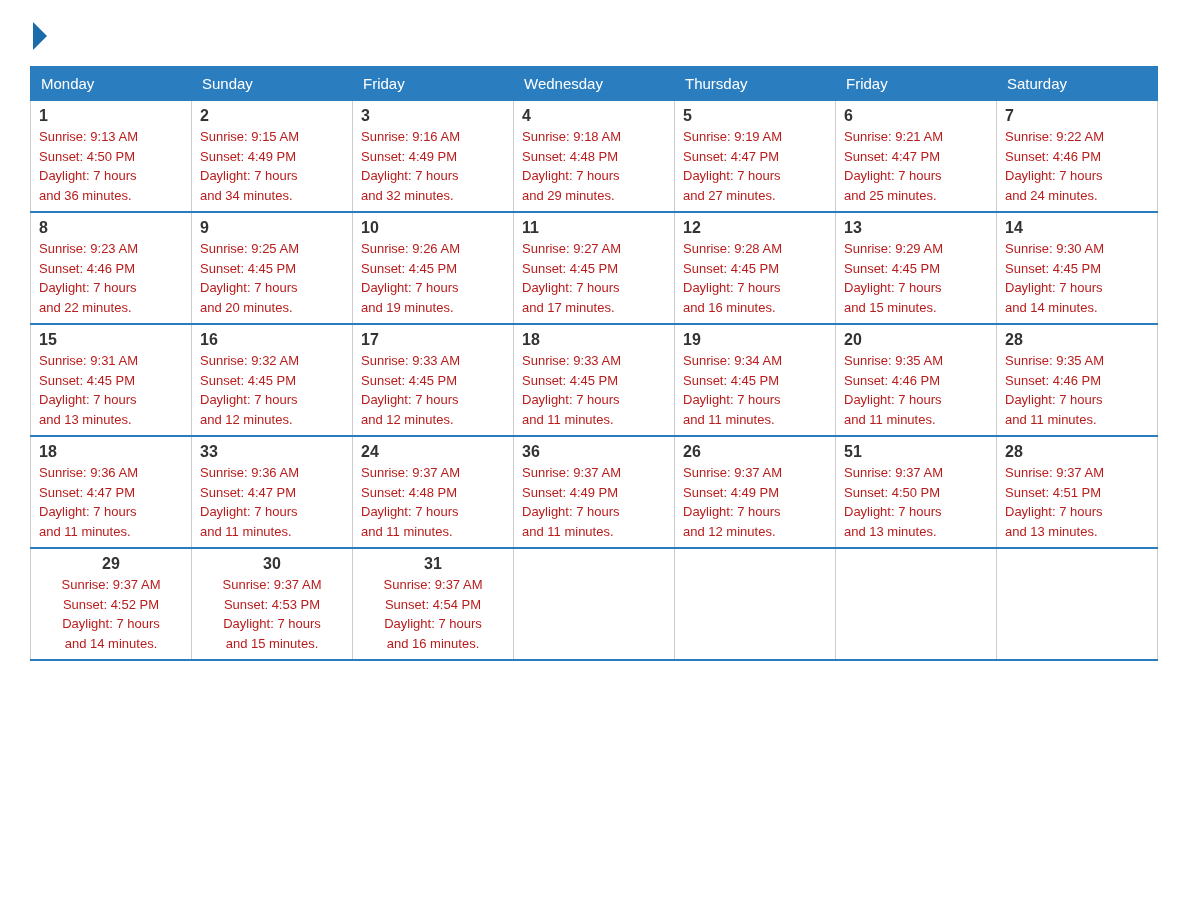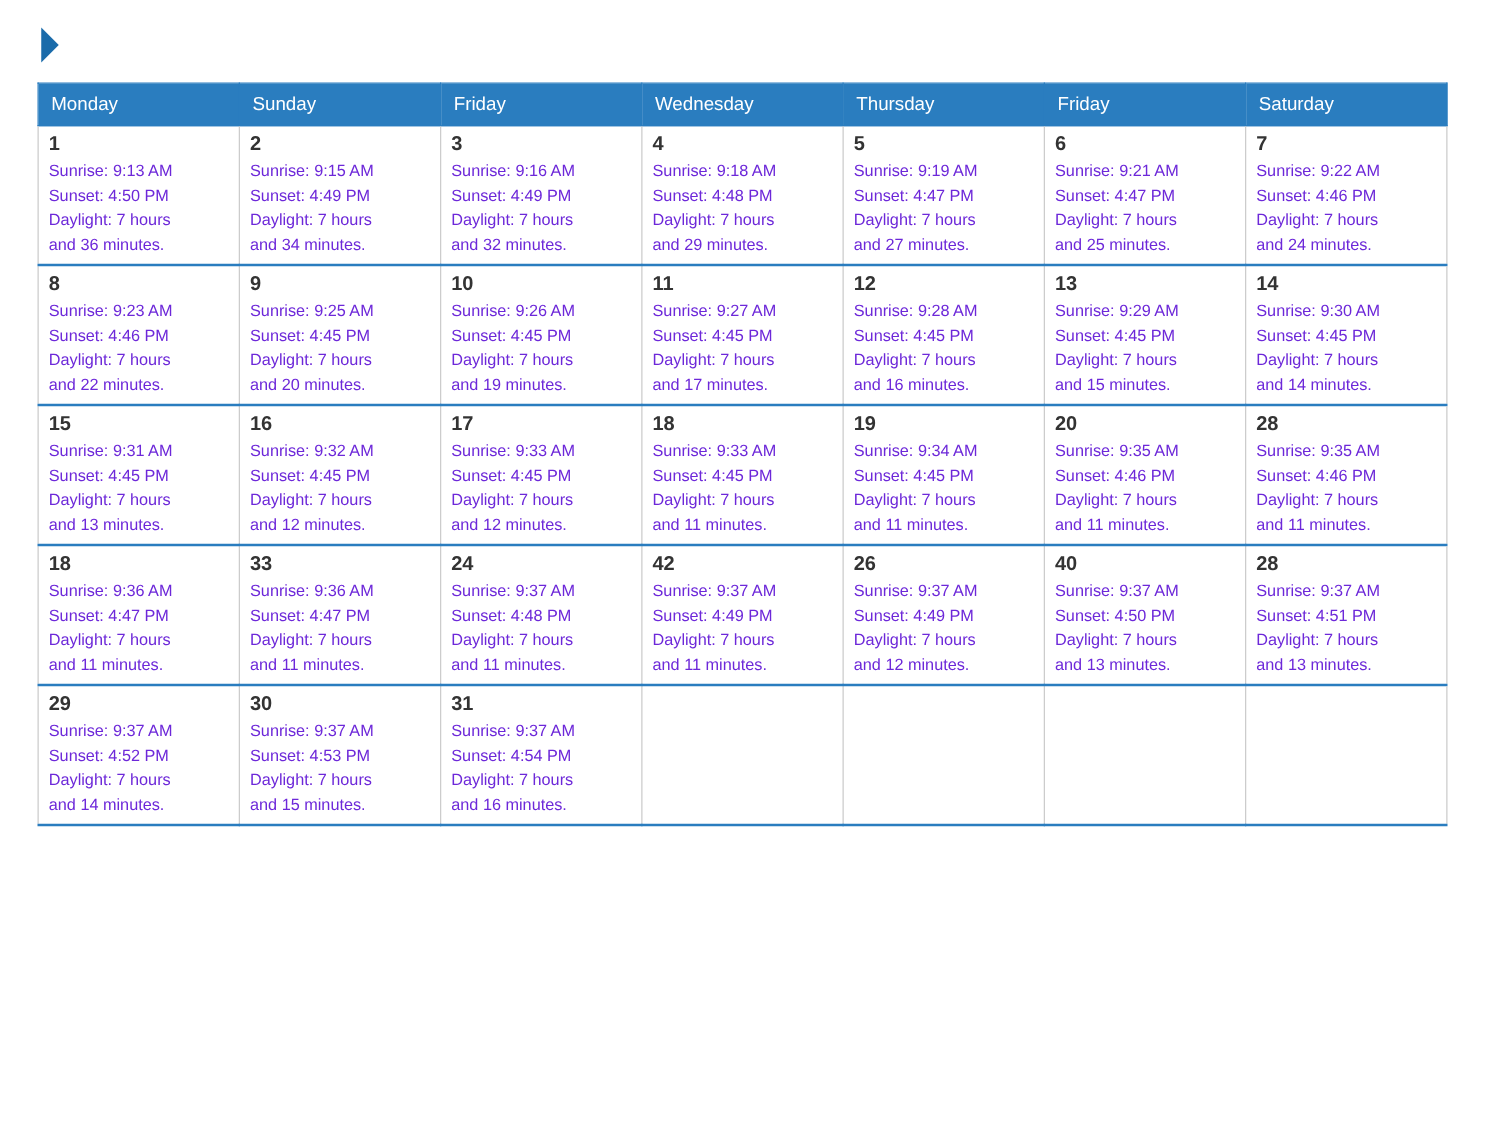--- a/index.html
+++ b/index.html
@@ -82,28 +82,29 @@
     }
     .day-number {
       font-size: 16px;
       font-weight: bold;
       color: #333;
       display: block;
       margin-bottom: 2px;
     }
     .day-info {
       font-size: 13px;
-      color: #6d28d9;
+      color: #b91c1c;
       line-height: 1.5;
     }
     tbody tr {
       border-bottom: 2px solid #2a7dbf;
     }
     tbody tr:last-child {
       border-bottom: 2px solid #2a7dbf;
+      text-align: center;
     }
     .empty-cell {
       background: #fff;
     }
   </style>
 </head>
 <body>
 
 <div class="header">
   <div class="logo">
@@ -349,39 +350,39 @@
         <td>
         <span class="day-number">24</span>
         <div class="day-info">
           Sunrise: 9:37 AM<br>
           Sunset: 4:48 PM<br>
           Daylight: 7 hours<br>
           and 11 minutes.
         </div>
       </td>
         <td>
-        <span class="day-number">42</span>
+        <span class="day-number">36</span>
         <div class="day-info">
           Sunrise: 9:37 AM<br>
           Sunset: 4:49 PM<br>
           Daylight: 7 hours<br>
           and 11 minutes.
         </div>
       </td>
         <td>
         <span class="day-number">26</span>
         <div class="day-info">
           Sunrise: 9:37 AM<br>
           Sunset: 4:49 PM<br>
           Daylight: 7 hours<br>
           and 12 minutes.
         </div>
       </td>
         <td>
-        <span class="day-number">40</span>
+        <span class="day-number">51</span>
         <div class="day-info">
           Sunrise: 9:37 AM<br>
           Sunset: 4:50 PM<br>
           Daylight: 7 hours<br>
           and 13 minutes.
         </div>
       </td>
         <td>
         <span class="day-number">28</span>
         <div class="day-info">

